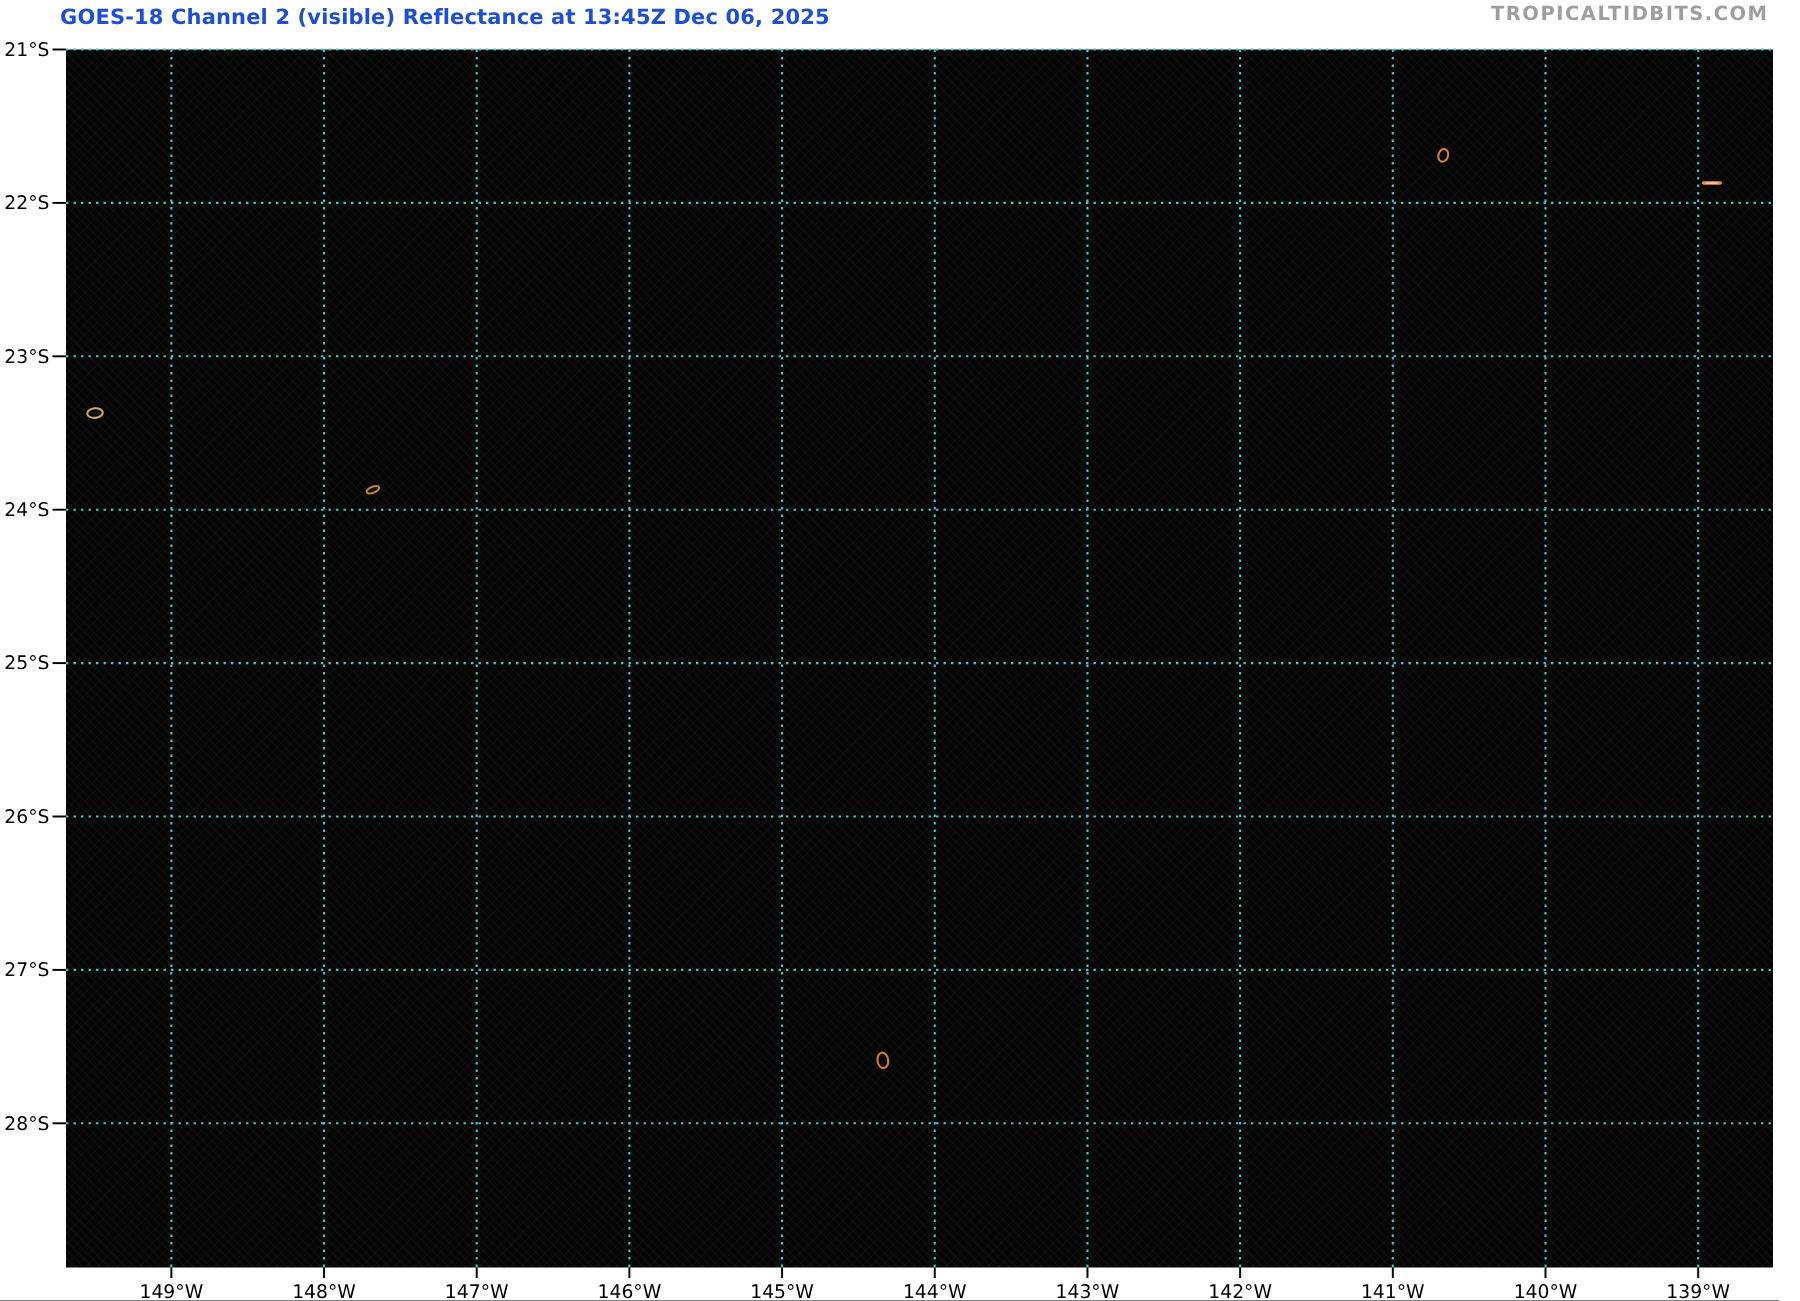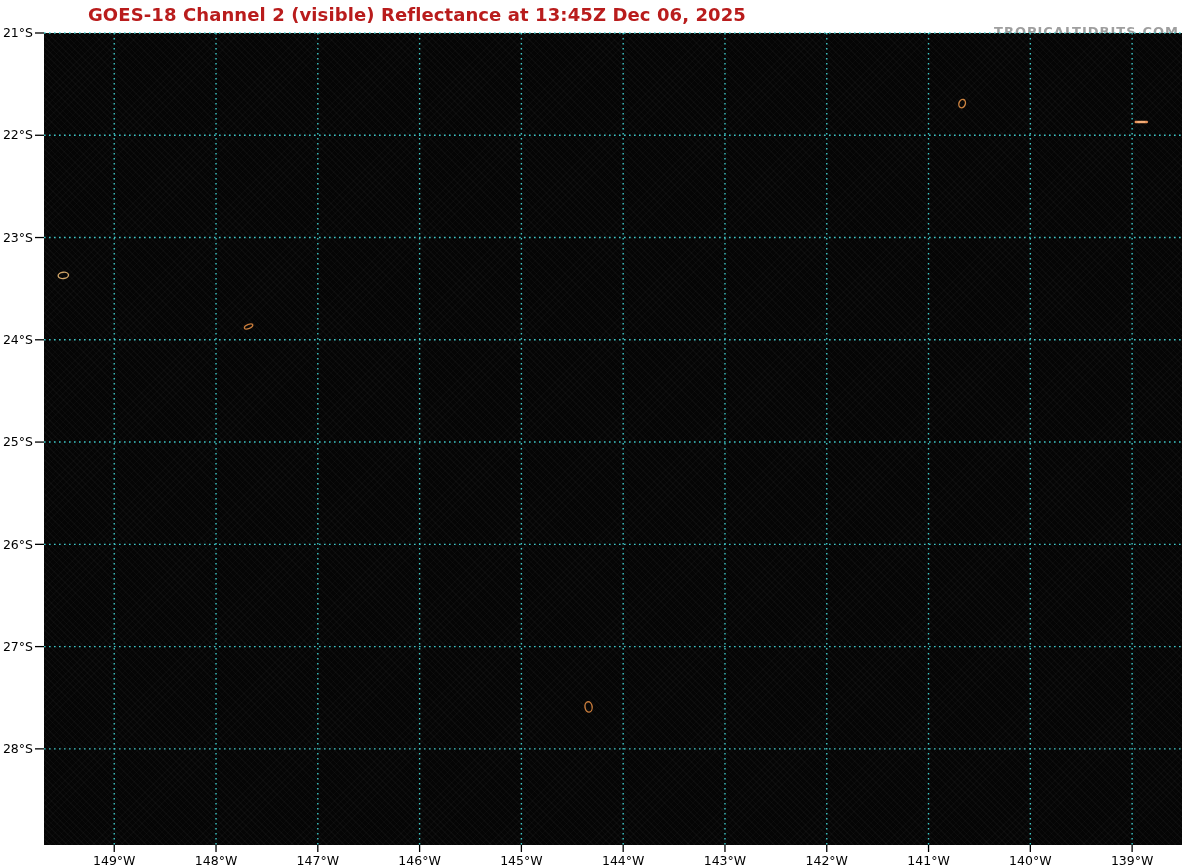--- a/index.html
+++ b/index.html
@@ -3,25 +3,25 @@
 <meta charset="utf-8">
 <style>
   html,body{margin:0;padding:0;}
   body{
     width:1200px;height:867px;position:relative;overflow:hidden;
     background:#ffffff;
     font-family:"DejaVu Sans","Liberation Sans",sans-serif;
   }
   .page-title{
     position:absolute;left:40px;top:4px;
-    font-size:18px;font-weight:bold;color:#b91c1c;
-    letter-spacing:0.1px;white-space:nowrap;margin-left:48px;
+    font-size:14px;font-weight:bold;color:#1d4ed8;
+    letter-spacing:0.1px;white-space:nowrap;
   }
   .watermark{
-    position:absolute;right:21px;top:24px;
+    position:absolute;right:21px;top:2px;
     font-size:13px;font-weight:bold;color:#9e9e9e;
     letter-spacing:1px;white-space:nowrap;
   }
   .plot-area{
     position:absolute;left:44px;top:33px;width:1138px;height:812px;
     background-color:#050505;
     background-image:
       repeating-linear-gradient(45deg, rgba(255,255,255,0.028) 0 1px, transparent 1px 4px),
       repeating-linear-gradient(-45deg, rgba(255,255,255,0.02) 0 1px, transparent 1px 5px);
   }

